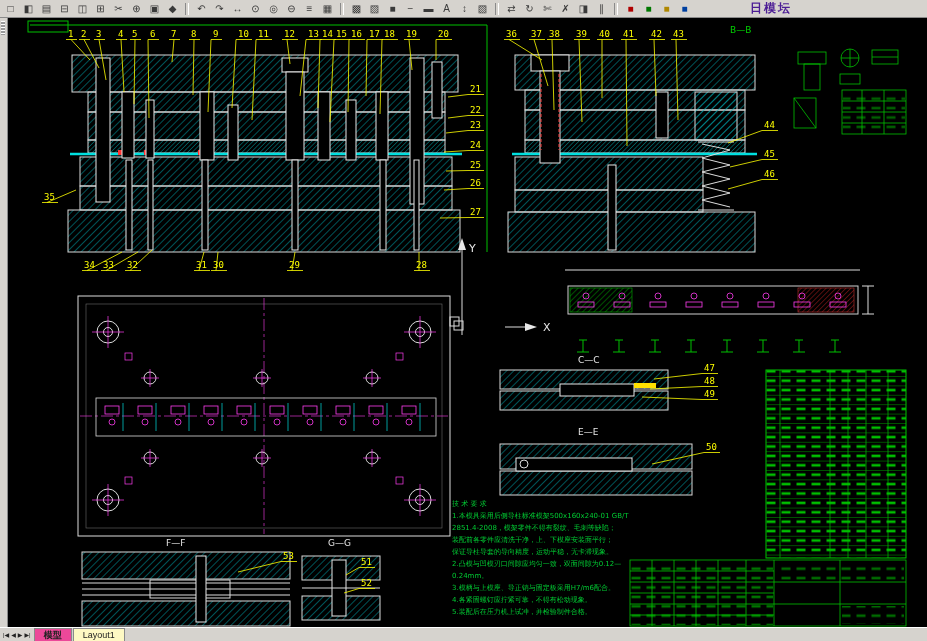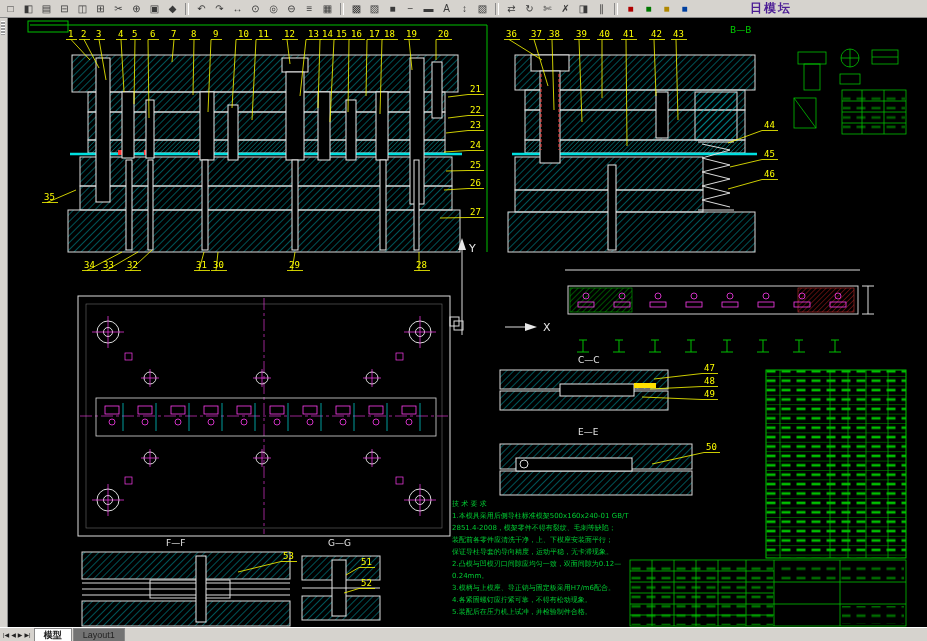--- a/index.html
+++ b/index.html
@@ -32,22 +32,22 @@
   .glab{fill:#00d000;font:9px "DejaVu Sans",sans-serif;}
   .note{fill:#00cc33;font:7px "DejaVu Sans",sans-serif;}
   .axis{fill:#e8e8e8;font:11px "DejaVu Sans",sans-serif;}
   
   .statusbar{position:absolute;left:0;bottom:0;width:927px;height:13px;background:#d6d3ce;
              border-top:1px solid #fff;display:flex;align-items:stretch;font-size:9px;}
   .snav{display:flex;align-items:center;padding:0 3px;gap:2px;}
   .snav span{font-size:6px;color:#222;cursor:pointer;}
   .stabs{display:flex;align-items:stretch;}
   .stab{padding:0 9px;display:flex;align-items:center;border:1px solid #8a8a8a;border-bottom:none;
-        background:#737373;color:#222;cursor:pointer;font-size:9px;margin-right:1px;}
-  .stab.active{background:#ffffff;font-weight:bold;}
+        background:#fef9c3;color:#222;cursor:pointer;font-size:9px;margin-right:1px;}
+  .stab.active{background:#ec4899;font-weight:bold;}
 </style>
 </head>
 <body>
 
 <div class="app">
 
   <div class="toolbar">
     <span style="display:flex;align-items:center;gap:1px;">
         <span class="ticon" title="new-file">□</span>
         <span class="ticon" title="open-file">◧</span>

